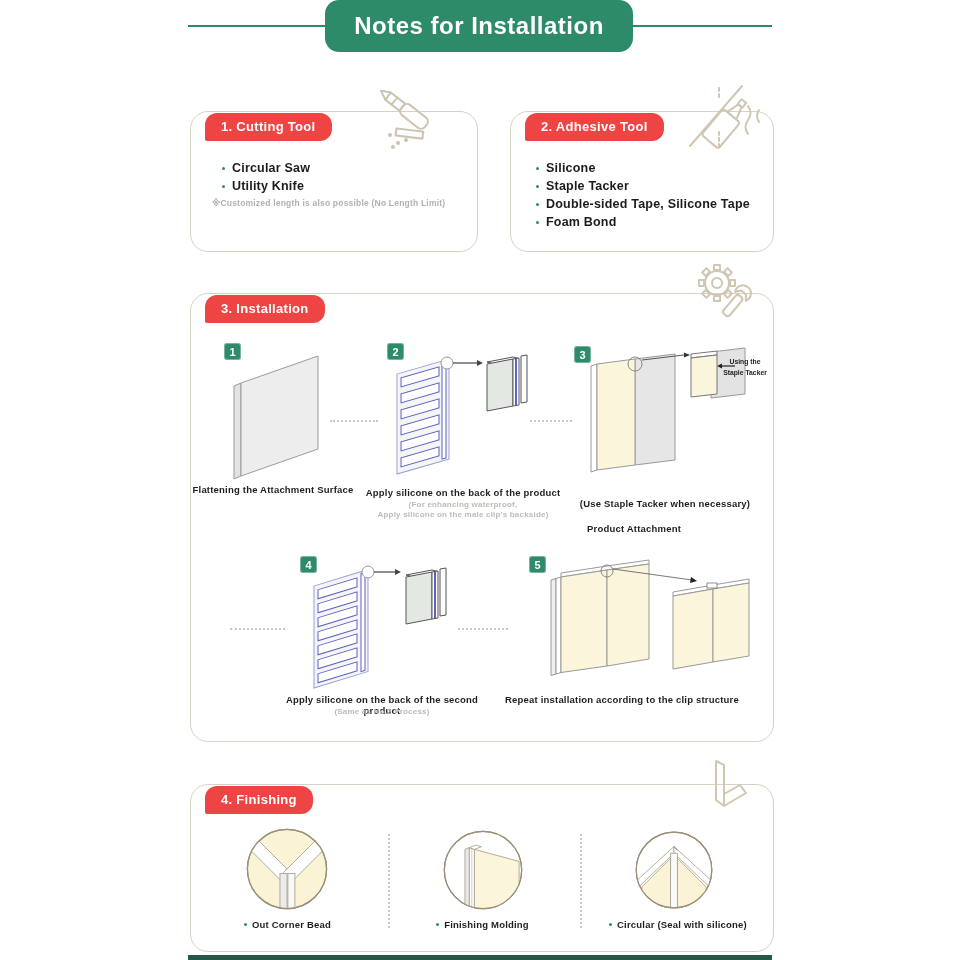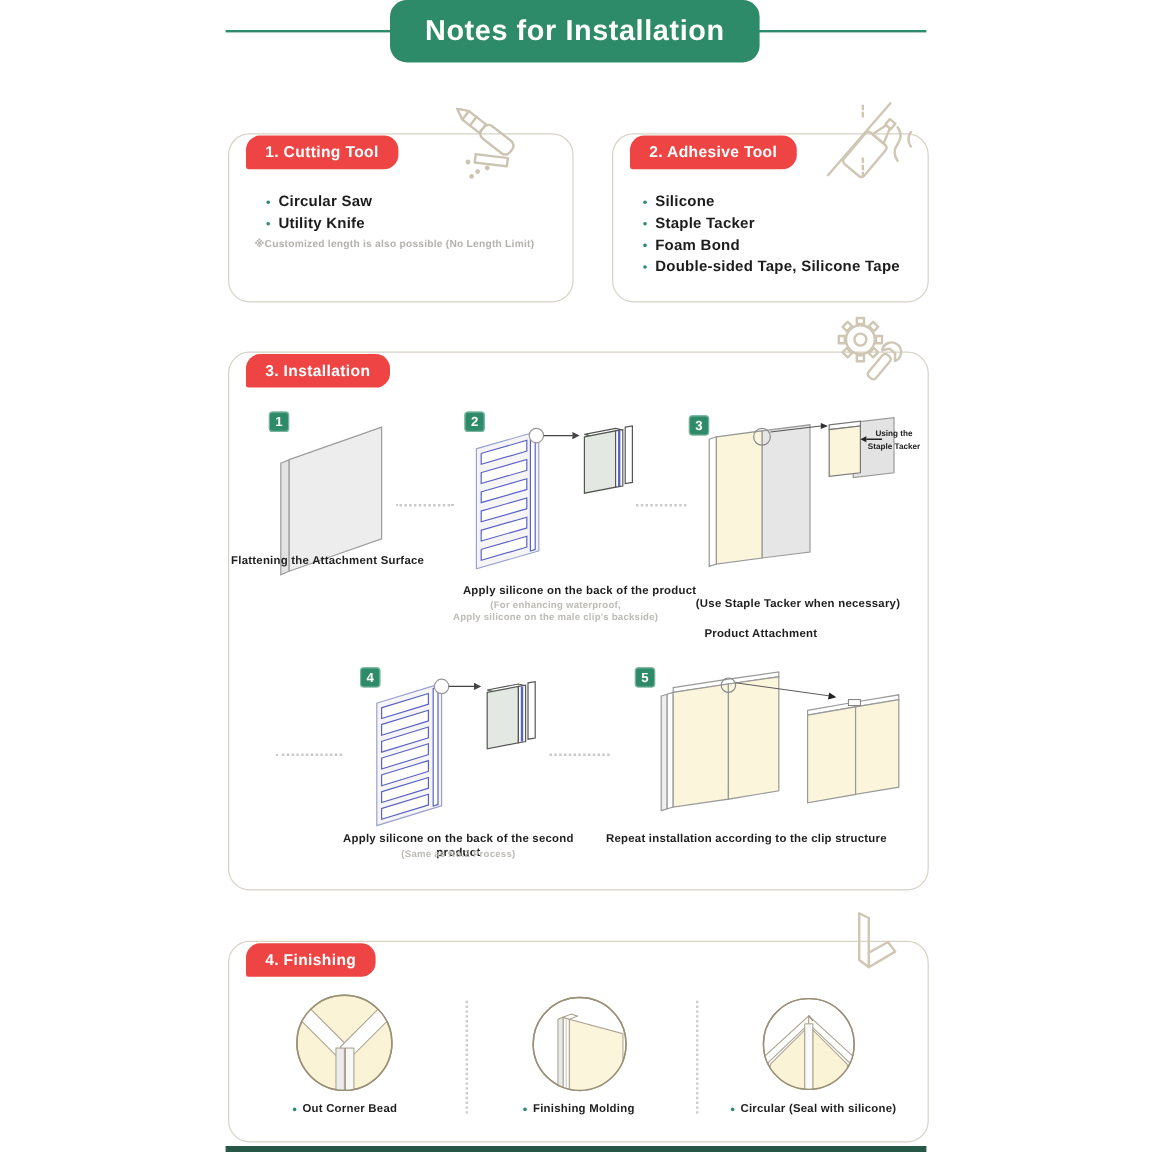--- a/index.html
+++ b/index.html
@@ -99,25 +99,25 @@
     <li>
         <span class="dot"></span>
         <span>Silicone</span>
       </li>
     <li>
         <span class="dot"></span>
         <span>Staple Tacker</span>
       </li>
     <li>
         <span class="dot"></span>
+        <span>Double-sided Tape, Silicone Tape</span>
+      </li>
+    <li>
+        <span class="dot"></span>
         <span>Foam Bond</span>
-      </li>
-    <li>
-        <span class="dot"></span>
-        <span>Double-sided Tape, Silicone Tape</span>
       </li>
   </ul>
 
   <div class="card card3"></div>
   <div class="sec-label" style="left:205px;top:295px;">3. Installation</div>
   <svg class="icon" style="left:690px;top:262px;" width="66" height="62" viewBox="0 0 66 62">
     <g fill="none" stroke="#CFC7B4" stroke-width="2" stroke-linejoin="round">
       <circle cx="27" cy="21" r="12"></circle>
       <circle cx="27" cy="21" r="5"></circle>
       <rect x="24" y="3" width="6" height="5"></rect>
@@ -133,21 +133,21 @@
         <path d="M37,32 a8 8 0 1 1 14 0 l-4 -5 h-6 z"></path>
       </g>
     </g>
   </svg>
 
   <div class="badge" style="left:224px;top:343px;">1</div>
   <svg class="step-svg" style="left:228px;top:350px;" width="95" height="130" viewBox="0 0 95 130">
     <polygon points="6,36 13,33 13,126 6,129" fill="#e3e3e3" stroke="#9b9b9b" stroke-width="1"></polygon>
     <polygon points="13,33 90,6 90,99 13,126" fill="#ededed" stroke="#9b9b9b" stroke-width="1"></polygon>
   </svg>
-  <div class="cap" style="left:192px;top:462px;width:162px;">Flattening the Attachment Surface</div>
+  <div class="cap" style="left:192px;top:484px;width:162px;">Flattening the Attachment Surface</div>
 
   <div class="hdots" style="left:330px;top:420px;width:48px;"></div>
 
   <div class="badge" style="left:387px;top:343px;">2</div>
   <svg class="step-svg" style="left:383px;top:350px;" width="150" height="132" viewBox="0 0 150 132">
     <g transform="translate(14,24) skewY(-16)">
       <rect x="0" y="0" width="52" height="100" fill="#f5f5f8" stroke="#9aa0cf" stroke-width="1"></rect>
       <rect x="45" y="2" width="4" height="96" fill="#fff" stroke="#5A62C2" stroke-width="1"></rect>
       <rect x="4" y="5" width="38" height="9" fill="#fff" stroke="#5A62C2" stroke-width="1"></rect>
       <rect x="4" y="21" width="38" height="9" fill="#fff" stroke="#5A62C2" stroke-width="1"></rect>
@@ -158,21 +158,21 @@
     </g>
     <circle cx="64" cy="13" r="6" fill="#fff" stroke="#999" stroke-width="1"></circle>
     <line x1="70" y1="13" x2="94" y2="13" stroke="#444" stroke-width="1.2"></line>
     <polygon points="94,10 100,13 94,16" fill="#444"></polygon>
     <polygon points="104,12 130,7 136,8.5 110,13.5" fill="#fff" stroke="#555" stroke-width="1"></polygon>
     <polygon points="104,14 130,9 130,56 104,61" fill="#e3e9e2" stroke="#555" stroke-width="1"></polygon>
     <polygon points="130,9 136,8 136,55 130,56" fill="#fff" stroke="#555" stroke-width="1"></polygon>
     <line x1="133" y1="9" x2="133" y2="55" stroke="#5A62C2" stroke-width="2"></line>
     <polygon points="138,6 144,5 144,52 138,53" fill="#fff" stroke="#555" stroke-width="1"></polygon>
   </svg>
-  <div class="cap" style="left:358px;top:487px;width:210px;margin-left:20px;">Apply silicone on the back of the product</div>
+  <div class="cap" style="left:358px;top:487px;width:210px;">Apply silicone on the back of the product</div>
   <div class="sub" style="left:358px;top:500px;width:210px;">(For enhancing waterproof,</div>
   <div class="sub" style="left:358px;top:510px;width:210px;">Apply silicone on the male clip's backside)</div>
 
   <div class="hdots" style="left:530px;top:420px;width:42px;"></div>
 
   <div class="badge" style="left:574px;top:346px;">3</div>
   <svg class="step-svg" style="left:583px;top:342px;" width="190" height="145" viewBox="0 0 190 145">
     <polygon points="8,24 14,22 14,128 8,130" fill="#fff" stroke="#999" stroke-width="1"></polygon>
     <polygon points="52,17 92,12 92,118 52,123" fill="#e6e6e6" stroke="#999" stroke-width="1"></polygon>
     <polygon points="14,22 52,17 52,123 14,128" fill="#FBF5DC" stroke="#999" stroke-width="1"></polygon>

